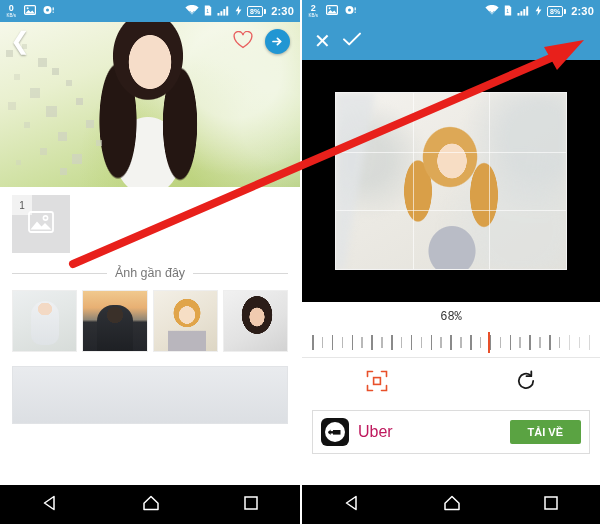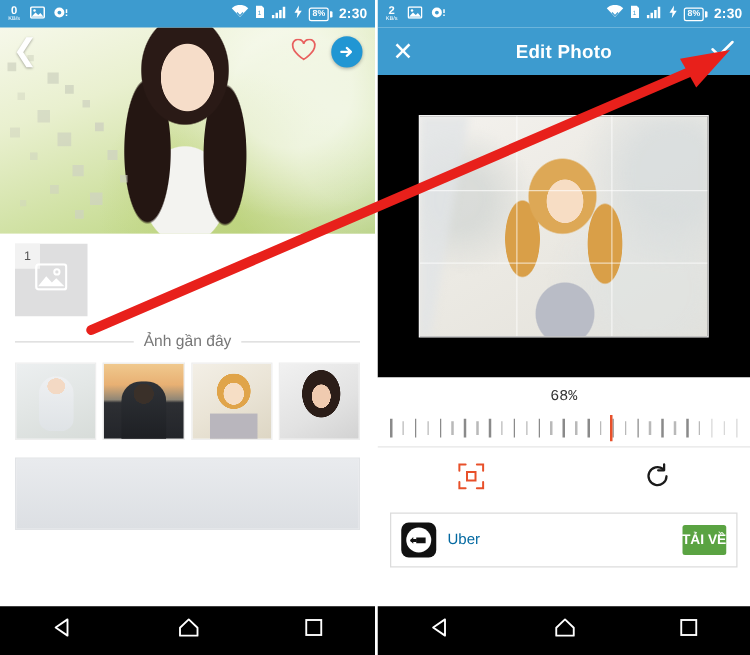--- a/index.html
+++ b/index.html
@@ -140,24 +140,24 @@
   
   .tools{ display:flex; height:42px; align-items:center; background:#fff; }
   .tool{ flex:1; display:flex; align-items:center; justify-content:center; }
 
   
   .uberad{ margin:6px 10px 0 10px; height:44px; border:1px solid #dcdcdc; background:#fff;
     display:flex; align-items:center; padding:0 8px; gap:9px; }
   .uberlogo{ width:28px; height:28px; background:#111; border-radius:6px;
     display:flex; align-items:center; justify-content:center; }
   .ubertxt{ flex:1; min-width:0; }
-  .ubertitle{ font-size:12px; color:#0369a1; line-height:1.15; }
+  .ubertitle{ font-size:16px; color:#be185d; line-height:1.15; }
   .ubersub{ font-size:9.5px; color:#777; line-height:1.3; white-space:nowrap; overflow:hidden; }
   .uberbtn{ background:#5aa342; color:#fff; font-size:11px; font-weight:bold;
-    padding:6px 0; border-radius:2px; white-space:nowrap; }
+    padding:6px 18px; border-radius:2px; white-space:nowrap; }
 
   
   .navbar{ position:absolute; bottom:0; left:0; right:0; height:39px; background:#000;
     display:flex; align-items:center; justify-content:space-around; }
 
   
   .arrow{ position:absolute; inset:0; pointer-events:none; z-index:40; }
 </style>
 </head>
 <body>
@@ -363,21 +363,20 @@
         <span class="battwrap">
           <span class="batt">8%</span>
           <span class="nub"></span>
         </span>
         <span class="sb-clock">2:30</span>
       </div>
     </div>
 
     <div class="r-appbar">
       <span class="x">✕</span>
-      <span class="t">Edit Photo</span>
       <span class="ok">
         <svg width="20" height="16" viewBox="0 0 20 16">
             <path d="M2 8.4 L7.2 13.4 L18 2.6" fill="none" stroke="#fff" stroke-width="2" stroke-linecap="round" stroke-linejoin="round"></path>
           </svg>
       </span>
     </div>
 
     <div class="editstage">
       <div class="cropframe">
         <div class="blurbg"></div>

